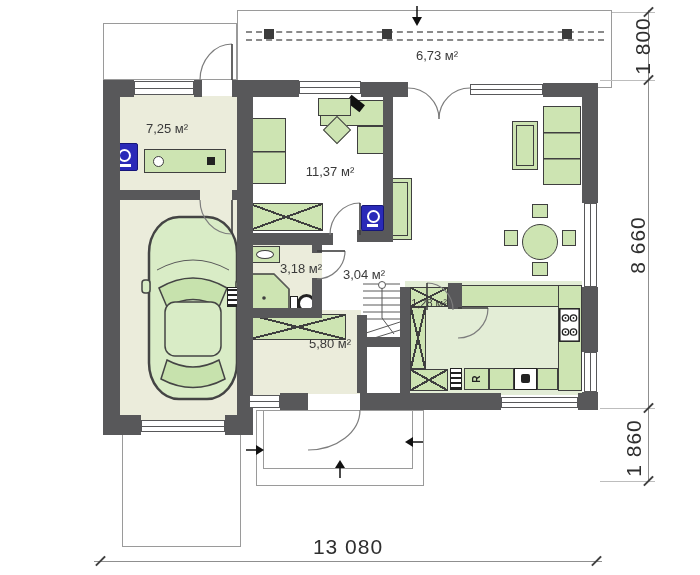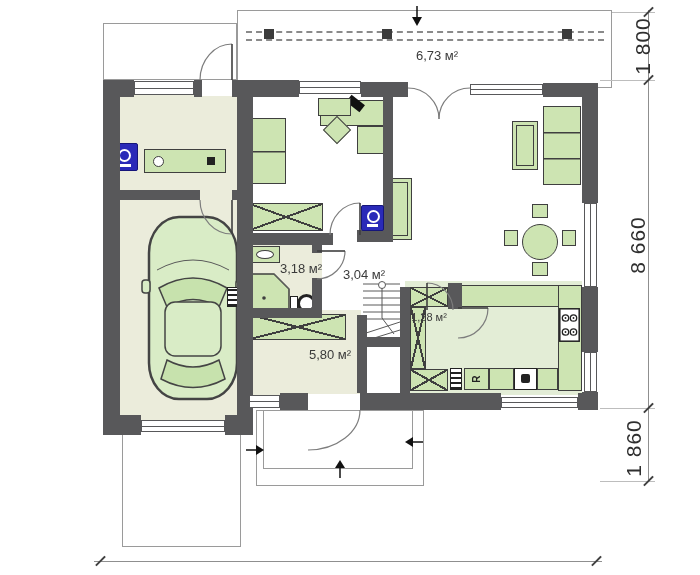--- a/index.html
+++ b/index.html
@@ -246,35 +246,38 @@
   <svg class="abs" style="left:405px;top:436px;z-index:25" width="18" height="12" viewBox="0 0 18 12">
     <line x1="18" y1="6" x2="7" y2="6" stroke="#111" stroke-width="1.5"></line>
       <polygon points="8,1 8,11 0,6" fill="#111"></polygon>
   </svg>
   <svg class="abs" style="left:334px;top:460px;z-index:25" width="12" height="18" viewBox="0 0 12 18">
     <line x1="6" y1="18" x2="6" y2="7" stroke="#111" stroke-width="1.5"></line>
       <polygon points="1,8 11,8 6,0" fill="#111"></polygon>
   </svg>
 
   <div class="label" style="left:382px;top:48px;width:110px">6,73 м²</div>
+  <div class="label" style="left:112px;top:121px;width:110px">7,25 м²</div>
+  <div class="label" style="left:275px;top:164px;width:110px">11,37 м²</div>
   <div class="label" style="left:256px;top:261px;width:90px">3,18 м²</div>
   <div class="label" style="left:319px;top:267px;width:90px">3,04 м²</div>
-  <div class="label" style="left:275px;top:347px;width:110px">5,80 м²</div>
-  <div class="label small" style="left:394px;top:311px;width:70px">1,28 м²</div>
+  <div class="label" style="left:275px;top:336px;width:110px">5,80 м²</div>
+  <div class="label small" style="left:394px;top:297px;width:70px">1,28 м²</div>
 
   <div class="dline" style="left:648px;top:10px;width:1px;height:472px"></div>
   <div class="dline" style="left:94px;top:561px;width:508px;height:1px"></div>
   <div class="ext" style="left:612px;top:12px;width:43px;height:1px"></div>
   <div class="ext" style="left:600px;top:80px;width:55px;height:1px"></div>
   <div class="ext" style="left:600px;top:408px;width:55px;height:1px"></div>
   <div class="ext" style="left:600px;top:481px;width:55px;height:1px"></div>
   <div class="tick" style="left:642px;top:11px"></div>
   <div class="tick" style="left:642px;top:79px"></div>
   <div class="tick" style="left:642px;top:407px"></div>
   <div class="tick" style="left:642px;top:480px"></div>
   <div class="tick" style="left:94px;top:560px"></div>
   <div class="tick" style="left:590px;top:560px"></div>
 
   <div class="dim rot" style="left:608px;top:34px;width:70px">1 800</div>
   <div class="dim rot" style="left:603px;top:233px;width:70px">8 660</div>
   <div class="dim rot" style="left:599px;top:436px;width:70px">1 860</div>
+  <div class="dim" style="left:288px;top:535px;width:120px">13 080</div>
 
 </div>
 
 </body></html>

